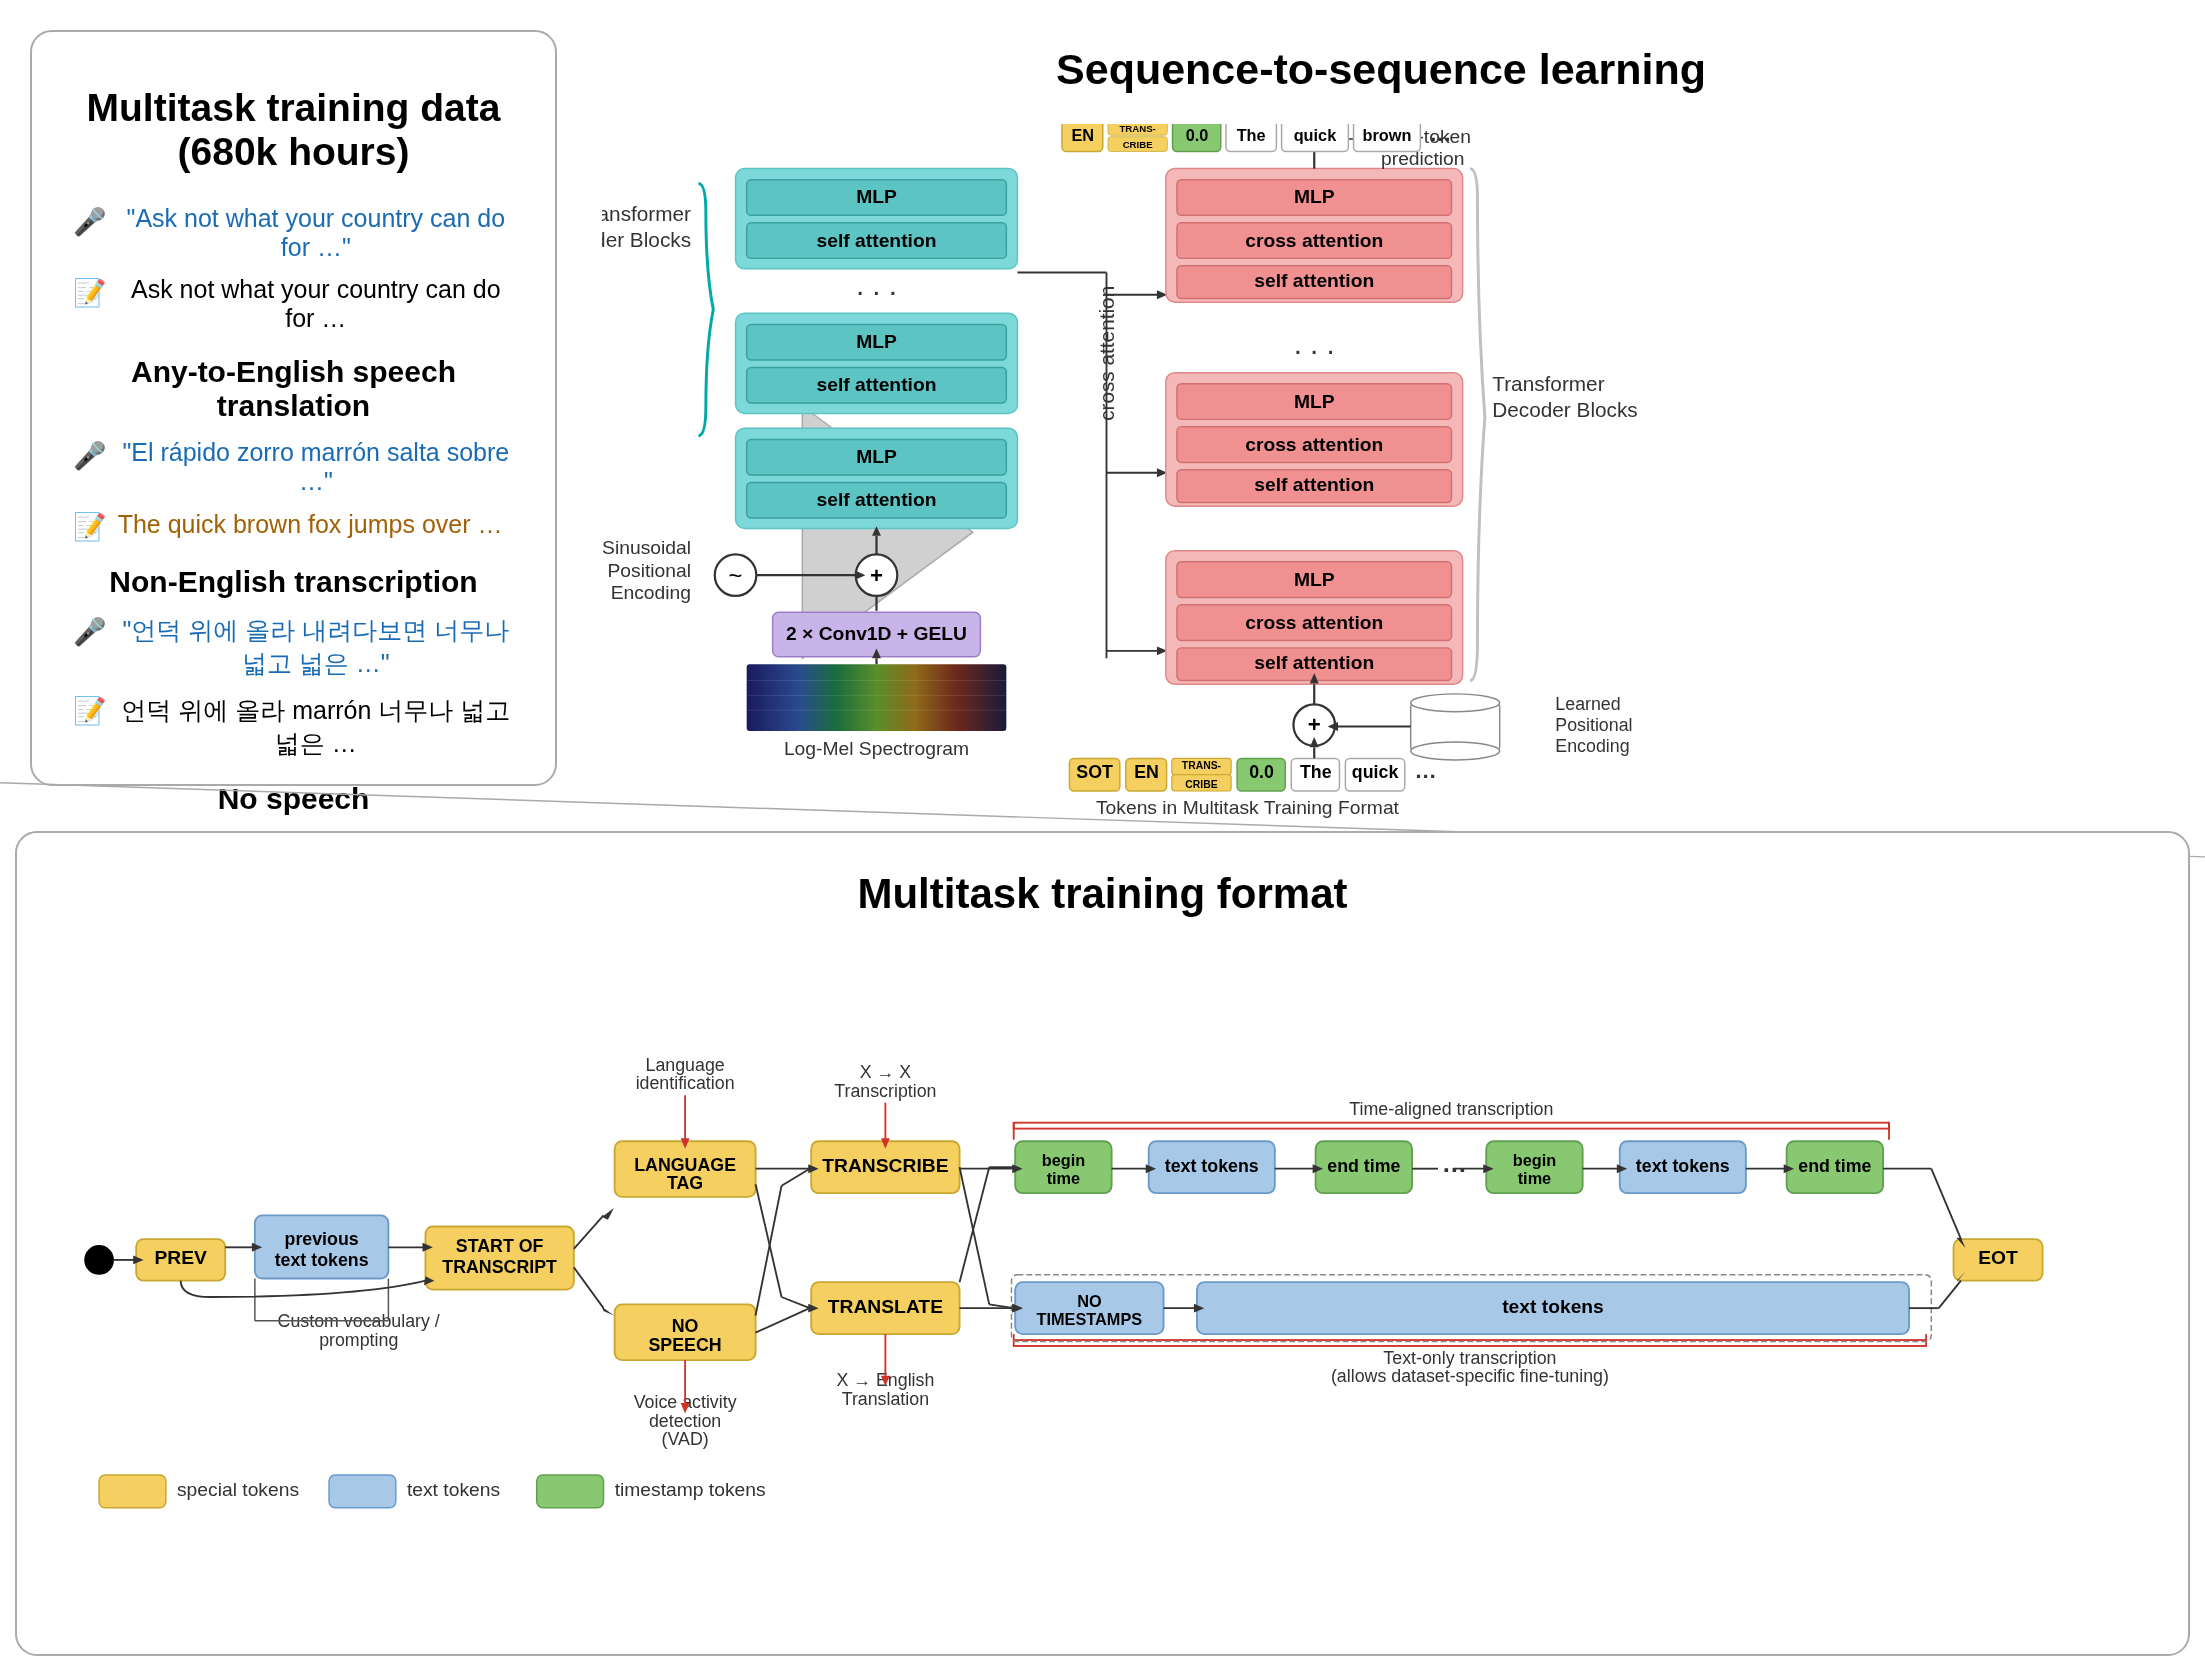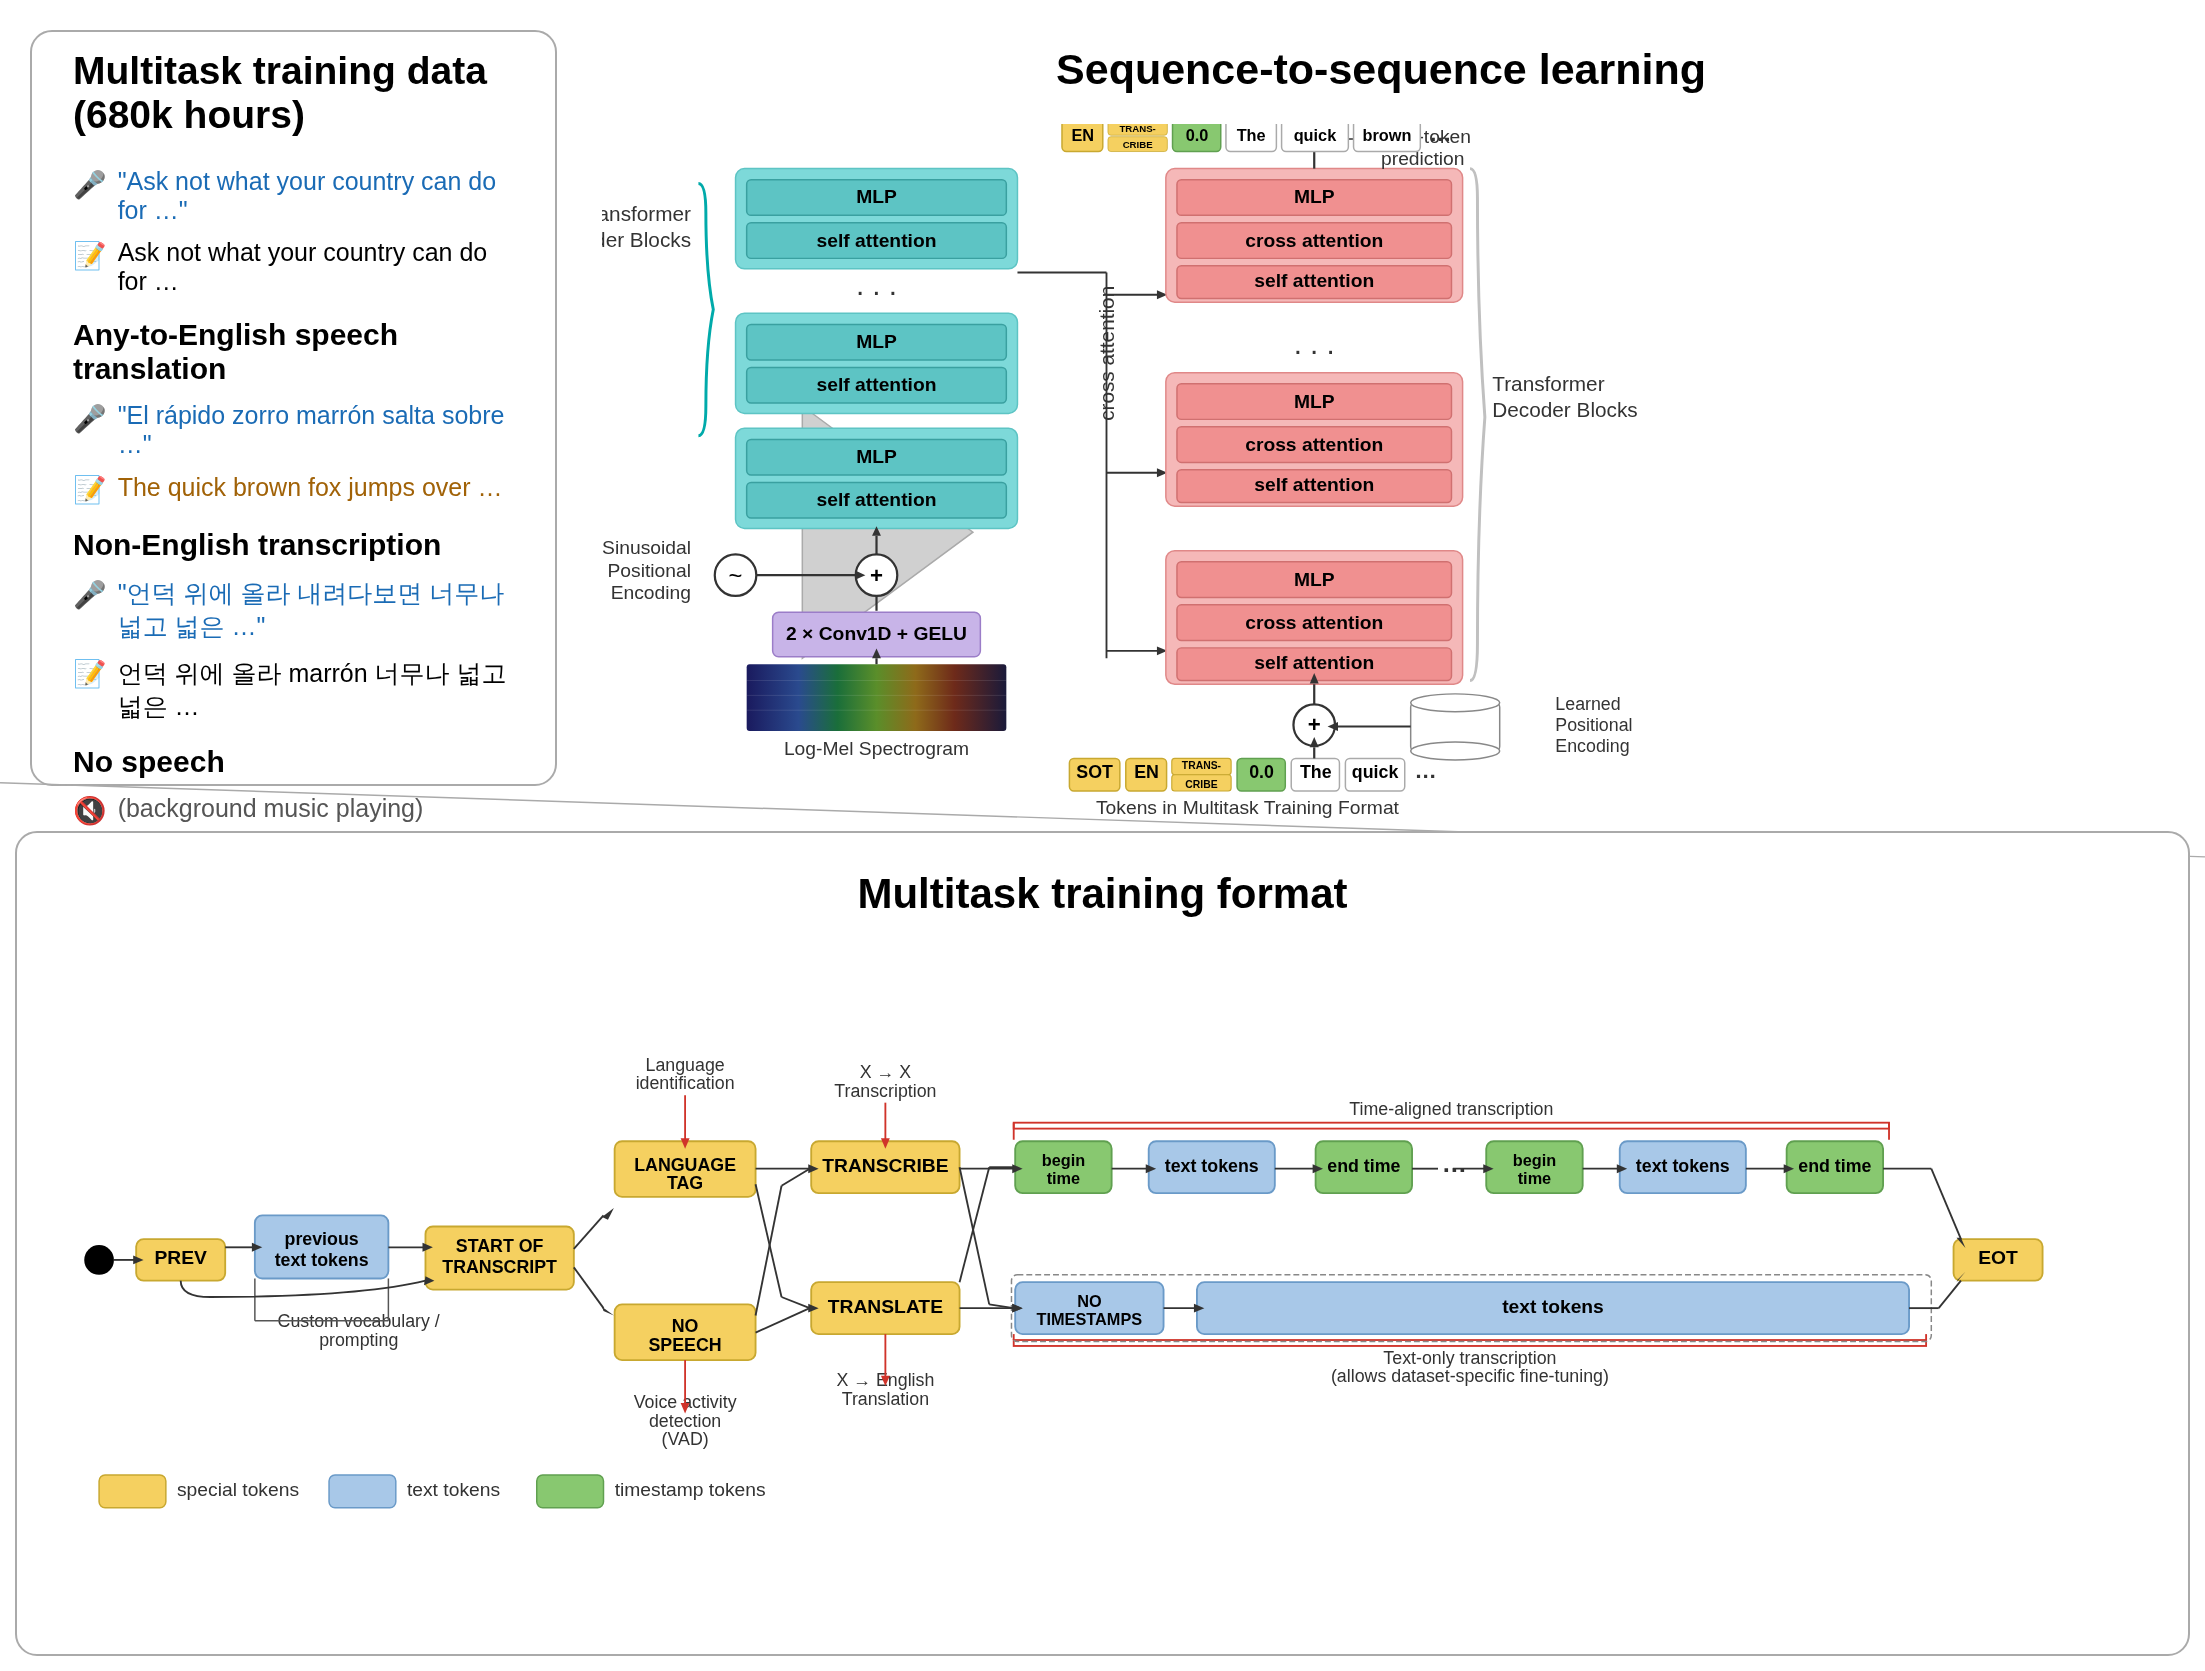--- a/index.html
+++ b/index.html
@@ -19,22 +19,23 @@
       height: 816px;
       padding: 30px;
       gap: 30px;
     }
 
     
     .left-panel {
       width: 579px;
       border: 2.2px solid #aaa;
       border-radius: 22px;
-      padding: 17px 41px;
+      padding: 54px 41px;
       background: white;
+      text-align: center;
     }
 
     .left-panel h2 {
       font-size: 39px;
       font-weight: bold;
       margin-bottom: 30px;
     }
 
     .section-title {
       font-size: 30px;

